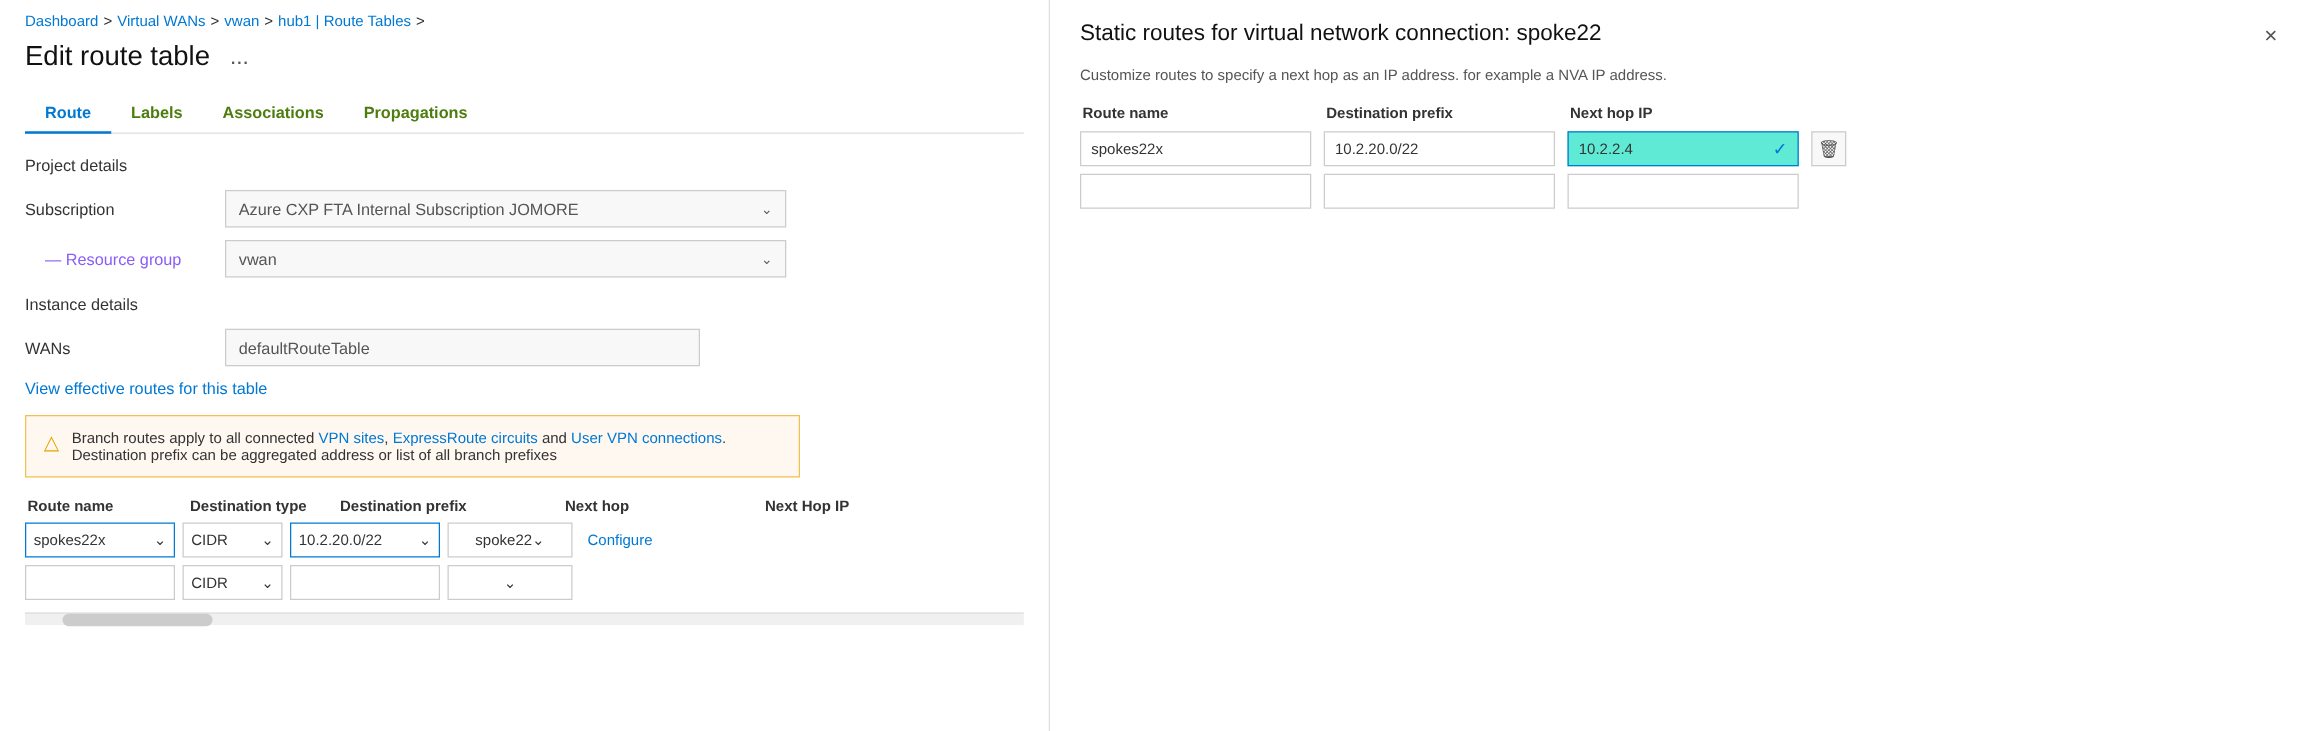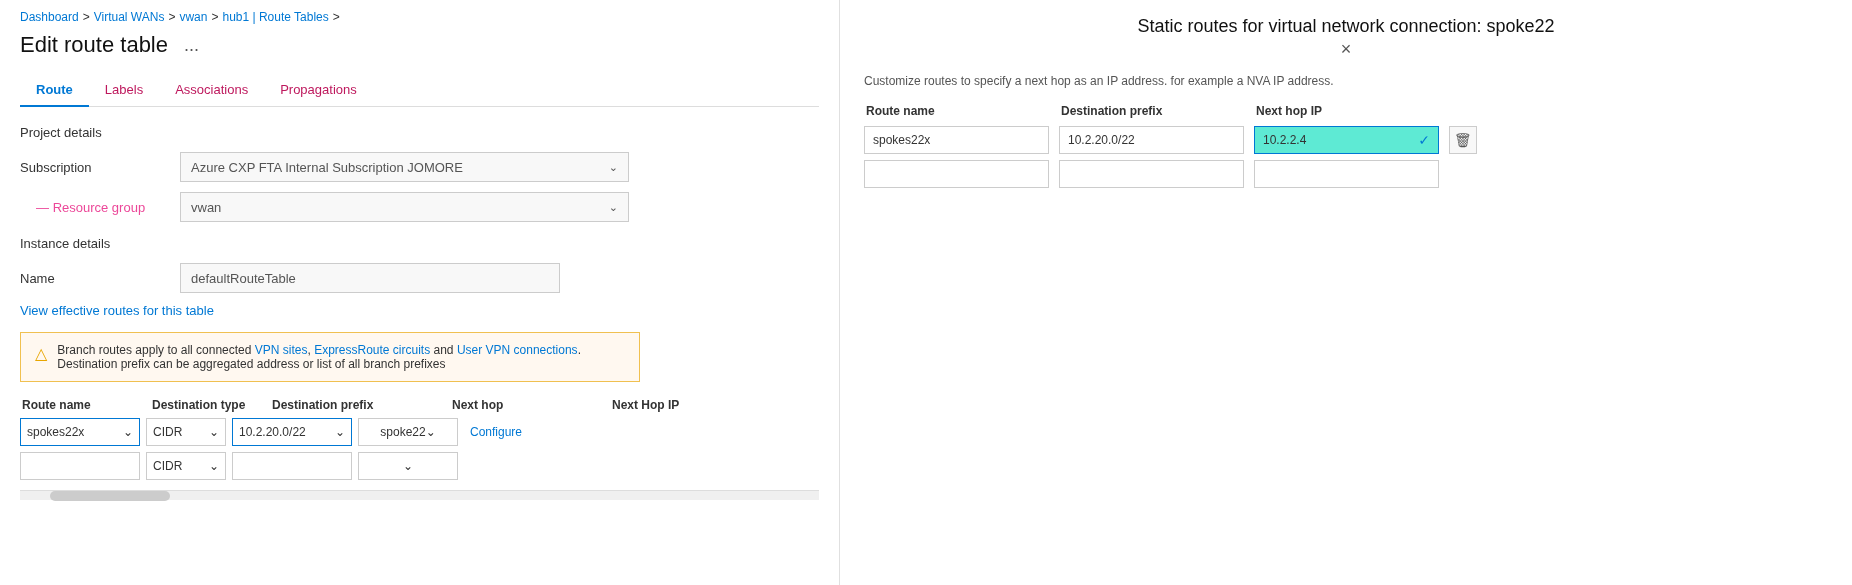--- a/index.html
+++ b/index.html
@@ -49,23 +49,24 @@
     .tabs {
       display: flex;
       gap: 0;
       border-bottom: 1px solid #ddd;
       margin-bottom: 18px;
     }
     .tab {
       padding: 8px 16px;
       cursor: pointer;
       font-size: 13px;
-      color: #be185d;
+      color: #4d7c0f;
       border-bottom: 2px solid transparent;
       margin-bottom: -1px;
+      font-weight: bold;
     }
     .tab.active {
       color: #0078d4;
       border-bottom: 2px solid #0078d4;
       font-weight: 600;
     }
 
     .section-title {
       font-size: 13px;
       font-weight: 400;
@@ -78,21 +79,21 @@
       margin-bottom: 10px;
     }
     .form-label {
       width: 160px;
       font-size: 13px;
       color: #333;
     }
     .form-label-indented {
       width: 160px;
       font-size: 13px;
-      color: #ec4899;
+      color: #8b5cf6;
       padding-left: 16px;
     }
 
     .select-field {
       width: 449px;
       height: 30px;
       border: 1px solid #ccc;
       background: #f8f8f8;
       padding: 0 10px;
       font-size: 13px;
@@ -216,23 +217,22 @@
     
     .right-panel {
       flex: 1;
       padding: 16px 24px;
       overflow-y: auto;
     }
 
     .panel-header {
       display: flex;
       justify-content: space-between;
-      align-items: center;
+      align-items: flex-start;
       margin-bottom: 12px;
-      flex-direction: column;
     }
     .panel-title {
       font-size: 18px;
       font-weight: 300;
       color: #111;
     }
     .close-btn {
       background: none;
       border: none;
       font-size: 18px;
@@ -350,21 +350,21 @@
     <div class="select-field">
       <span>vwan</span>
       <span class="chevron">⌄</span>
     </div>
   </div>
 
   
   <div class="instance-section">
     <div class="section-title">Instance details</div>
     <div class="form-row">
-      <div class="form-label">Name</div>
+      <div class="form-label">WANs</div>
       <div class="name-field">
         <span>defaultRouteTable</span>
       </div>
     </div>
   </div>
 
   <a class="link-text">View effective routes for this table</a>
 
   
   <div class="warning-box">

